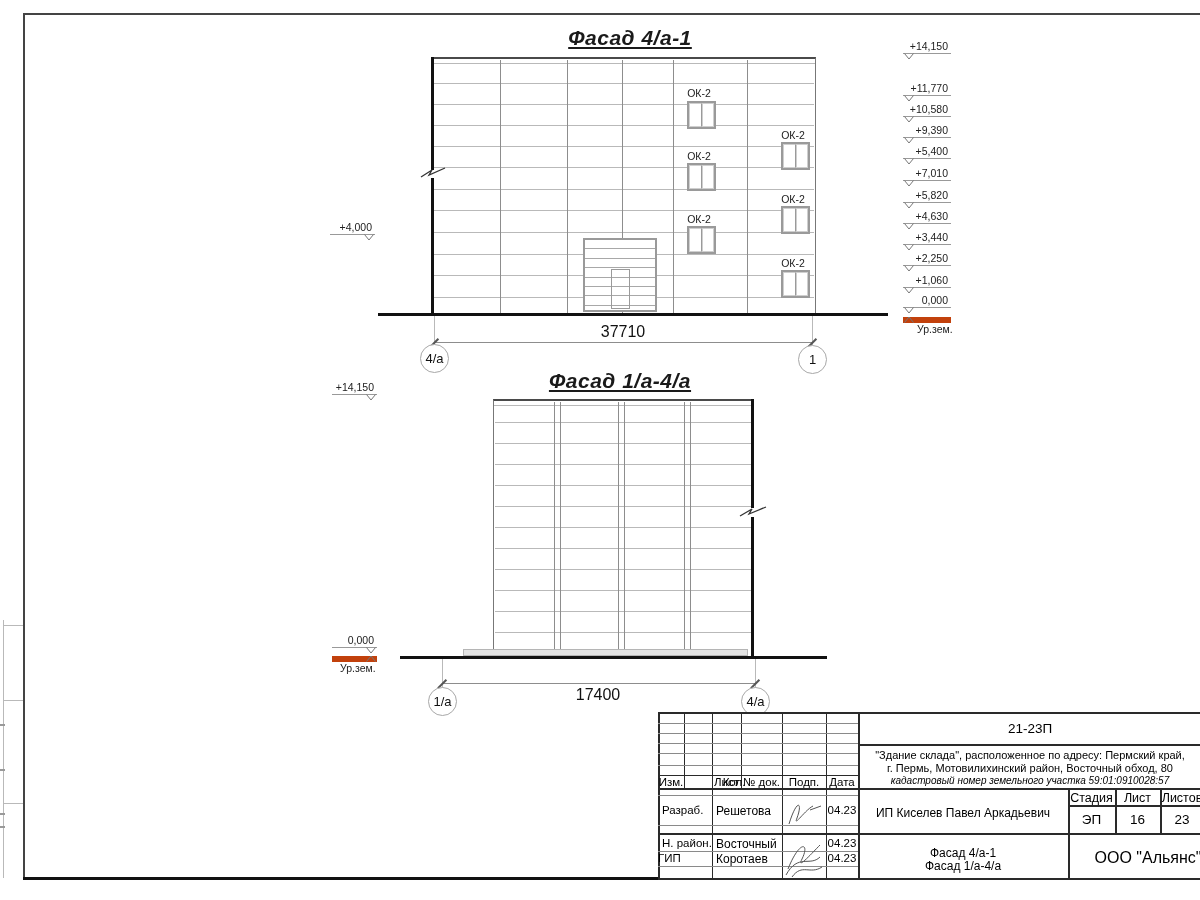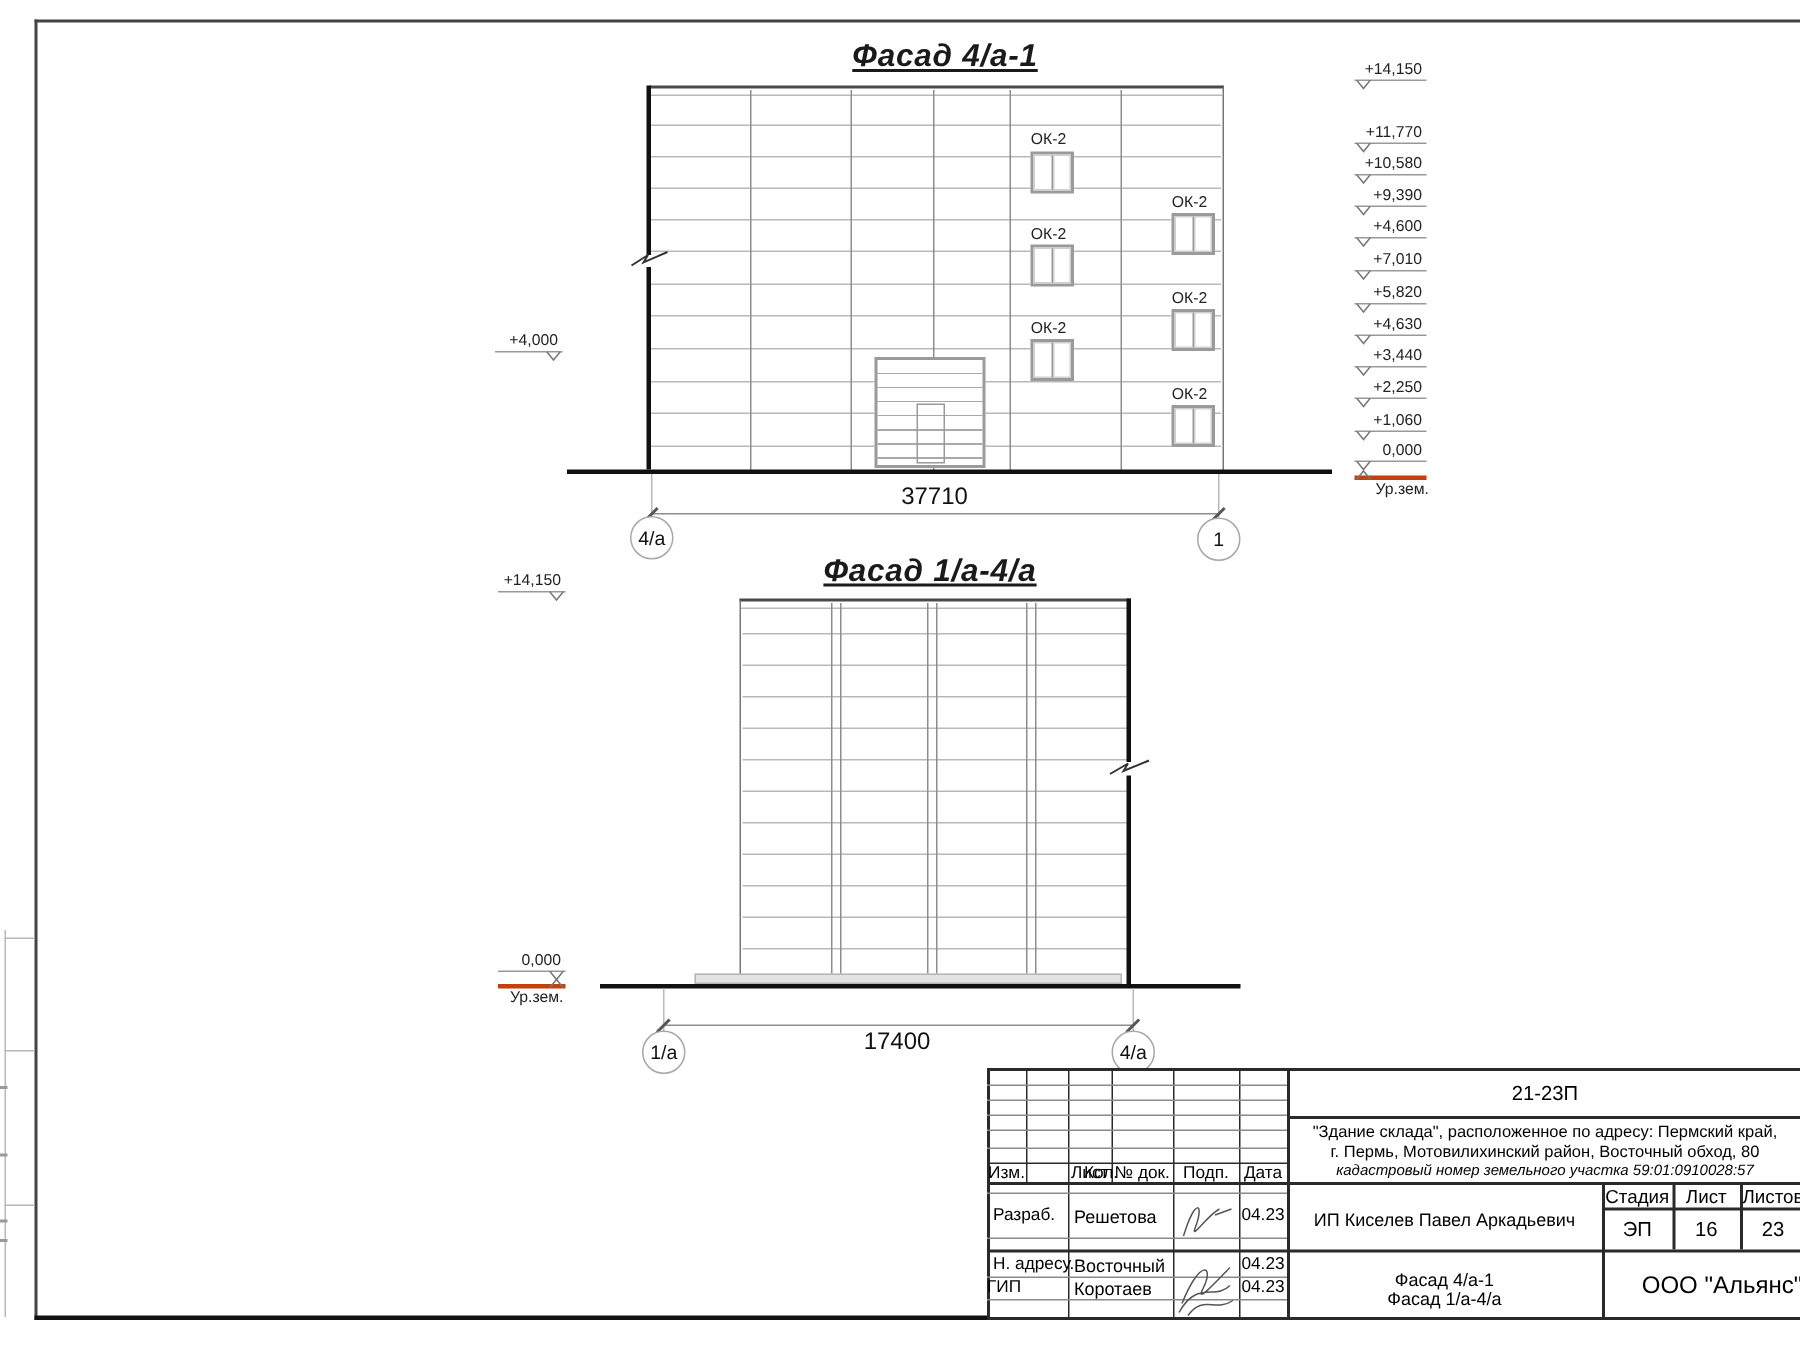--- a/index.html
+++ b/index.html
@@ -9,21 +9,21 @@
   .ln{position:absolute;background:#444;}
   .thick{background:#111;}
   .thin{background:#b9b9b9;}
   .mid{background:#8d8d8d;}
   .dtitle{position:absolute;font-style:italic;font-weight:bold;font-size:21px;
           text-decoration:underline;text-align:center;letter-spacing:.5px;}
   .bld{position:absolute;border-top:2px solid #4a4a4a;background:#fff;}
   .elev{position:absolute;width:48px;height:13px;line-height:13px;
         border-bottom:1px solid #999;font-size:10.5px;color:#222;}
   .elev .etxt{display:block;text-align:right;padding-right:3px;white-space:nowrap;}
-  .elev.up{border-bottom:none;border-top:3px solid #c2410c;}
+  .elev.up{border-bottom:none;border-top:6px solid #c2410c;}
   .tick{position:absolute;}
   .win{position:absolute;width:25px;height:24px;border:2px solid #9a9a9a;background:#fff;display:flex;}
   .win .pane{flex:1;border:1px solid #cfcfcf;}
   .win .pane:first-child{border-right:1px solid #9a9a9a;}
   .oklabel{position:absolute;width:50px;text-align:center;font-size:10.5px;color:#222;height:12px;line-height:12px;}
   .door{position:absolute;border:2.5px solid #9a9a9a;background-color:#fff;
         background-image:repeating-linear-gradient(180deg,transparent 0 8.4px,#a8a8a8 8.4px 9.4px);}
   .wicket{position:absolute;border:1.5px solid #9a9a9a;}
   .dimtext{position:absolute;font-size:16px;color:#111;text-align:center;}
   .slash{position:absolute;width:12px;height:1.5px;background:#555;transform:rotate(-45deg);}
@@ -143,21 +143,21 @@
       <path d="M0.5 0.5 L5 6 L9.5 0.5" fill="none" stroke="#777" stroke-width="1"></path>
     </svg>
   </div>
 <div class="elev" style="left:903px;top:124px;">
     <span class="etxt">+9,390</span>
     <svg class="tick" style="left:1px;bottom:-7px;" width="10" height="7" viewBox="0 0 10 7">
       <path d="M0.5 0.5 L5 6 L9.5 0.5" fill="none" stroke="#777" stroke-width="1"></path>
     </svg>
   </div>
 <div class="elev" style="left:903px;top:145px;">
-    <span class="etxt">+4,600</span>
+    <span class="etxt">+5,400</span>
     <svg class="tick" style="left:1px;bottom:-7px;" width="10" height="7" viewBox="0 0 10 7">
       <path d="M0.5 0.5 L5 6 L9.5 0.5" fill="none" stroke="#777" stroke-width="1"></path>
     </svg>
   </div>
 <div class="elev" style="left:903px;top:167px;">
     <span class="etxt">+7,010</span>
     <svg class="tick" style="left:1px;bottom:-7px;" width="10" height="7" viewBox="0 0 10 7">
       <path d="M0.5 0.5 L5 6 L9.5 0.5" fill="none" stroke="#777" stroke-width="1"></path>
     </svg>
   </div>
@@ -309,21 +309,21 @@
   <div class="t c" style="left:0;top:64px;width:26px;">Изм.</div>
   <div class="t c" style="left:26px;top:64px;width:28px;margin-left:36px;">Кол.</div>
   <div class="t c" style="left:54px;top:64px;width:29px;">Лист</div>
   <div class="t c" style="left:83px;top:64px;width:41px;">№ док.</div>
   <div class="t c" style="left:124px;top:64px;width:44px;">Подп.</div>
   <div class="t c" style="left:168px;top:64px;width:32px;">Дата</div>
 
   <div class="t" style="left:4px;top:92px;">Разраб.</div>
   <div class="t" style="left:58px;top:92px;font-size:12px;">Решетова</div>
   <div class="t c" style="left:168px;top:92px;width:32px;">04.23</div>
-  <div class="t" style="left:4px;top:125px;">Н. адресу.</div>
+  <div class="t" style="left:4px;top:125px;">Н. район.</div>
   <div class="t" style="left:58px;top:125px;font-size:12px;">Восточный</div>
   <div class="t c" style="left:168px;top:125px;width:32px;">04.23</div>
   <div class="t" style="left:0;top:140px;">ГИП</div>
   <div class="t" style="left:58px;top:140px;font-size:12px;">Коротаев</div>
   <div class="t c" style="left:168px;top:140px;width:32px;">04.23</div>
 
   <svg class="abs" style="left:125px;top:84px;" width="42" height="34" viewBox="0 0 42 34">
     <path d="M6 28 C14 2 20 6 14 22 C10 32 22 14 30 10 M27 14 L38 10" fill="none" stroke="#555" stroke-width="1"></path>
   </svg>
   <svg class="abs" style="left:122px;top:121px;" width="46" height="46" viewBox="0 0 46 46">

